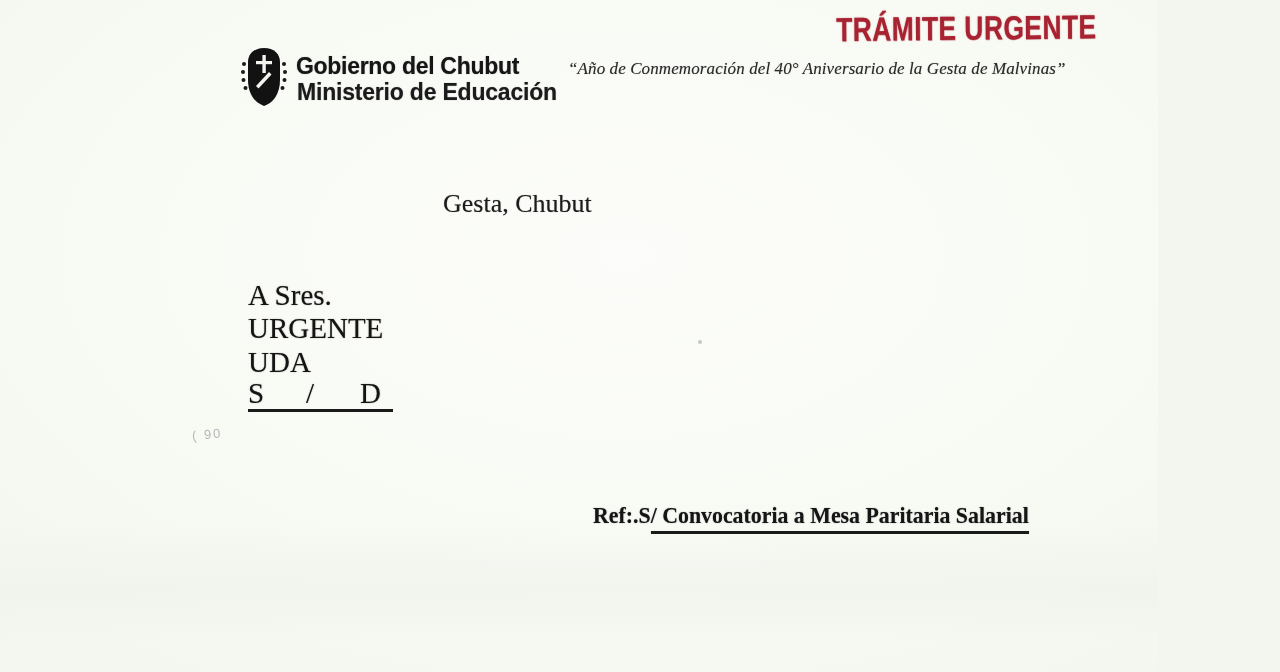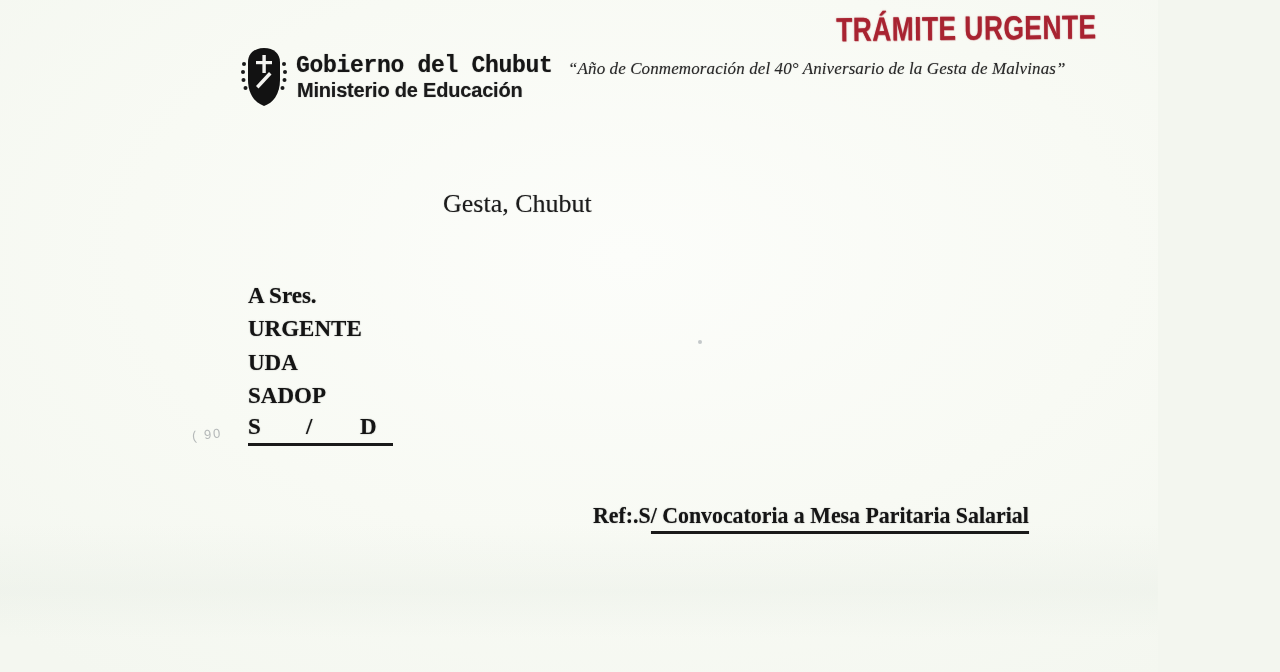--- a/index.html
+++ b/index.html
@@ -27,49 +27,49 @@
     white-space: nowrap;
     transform: scale(0.88, 1.12) rotate(-0.5deg);
     transform-origin: left top;
     text-shadow: 0 0 1.5px rgba(168,35,49,0.55), 0.5px 0.5px 0.5px rgba(168,35,49,0.35);
   }
 
   
   .logo { position: absolute; left: 240px; top: 46px; width: 48px; height: 62px; filter: blur(0.4px); }
   .org {
     position: absolute; left: 296px; top: 53px;
-    font-family: Liberation Mono, monospace;
+    font-family: Liberation Sans, sans-serif;
     font-weight: 700; font-size: 23px; letter-spacing: -0.3px;
     color: #161616; white-space: nowrap;
     text-shadow: 0 0 1px rgba(20,20,20,0.55);
   }
   .ministry {
     position: absolute; left: 297px; top: 79px;
     font-family: "Liberation Sans", sans-serif;
-    font-weight: 700; font-size: 20px; letter-spacing: -0.2px;
+    font-weight: 700; font-size: 23px; letter-spacing: -0.2px;
     color: #1b1b1b; white-space: nowrap;
     text-shadow: 0 0 1px rgba(25,25,25,0.5);
   }
   .motto {
     position: absolute; left: 568px; top: 59px;
     font-size: 17px; font-style: italic; font-weight: 400;
     letter-spacing: 0.1px; color: #2a2a2a; white-space: nowrap;
     text-shadow: 0 0 1px rgba(40,40,40,0.4);
   }
 
   .dateline {
     position: absolute; left: 443px; top: 189px;
     font-size: 26px; color: #1c1c1c; white-space: nowrap;
     text-shadow: 0 0 1px rgba(28,28,28,0.45);
   }
 
   
   .recipients {
     position: absolute; left: 248px; top: 279px;
-    font-size: 23px; font-weight: 700; line-height: 33.4px;
+    font-size: 29px; font-weight: 400; line-height: 33.4px;
     color: #141414; white-space: nowrap;
     text-shadow: 0 0 1.2px rgba(20,20,20,0.5);
   }
   .sd-line {
     position: relative; width: 145px; height: 26px; margin-top: 4px;
     border-bottom: 3px solid #1a1a1a;
   }
   .sd-line span { position: absolute; top: -4px; line-height: 28px; }
   .sd-s { left: 0; }
   .sd-slash { left: 58px; }
@@ -128,21 +128,20 @@
   <div class="org">Gobierno del Chubut</div>
   <div class="ministry">Ministerio de Educación</div>
   <div class="motto">“Año de Conmemoración del 40° Aniversario de la Gesta de Malvinas”</div>
 
   <div class="dateline">Gesta, Chubut</div>
 
   <div class="recipients">
     <div>A Sres.</div>
     <div>URGENTE</div>
     <div>UDA</div>
-    <div>SADOP</div>
     <div class="sd-line">
       <span class="sd-s">S</span>
       <span class="sd-slash">/</span>
       <span class="sd-d">D</span>
     </div>
   </div>
 
   <div class="ref">
     <span>Ref:.S</span><span class="ref-underlined">/ Convocatoria a Mesa Paritaria Salarial</span>
   </div>

